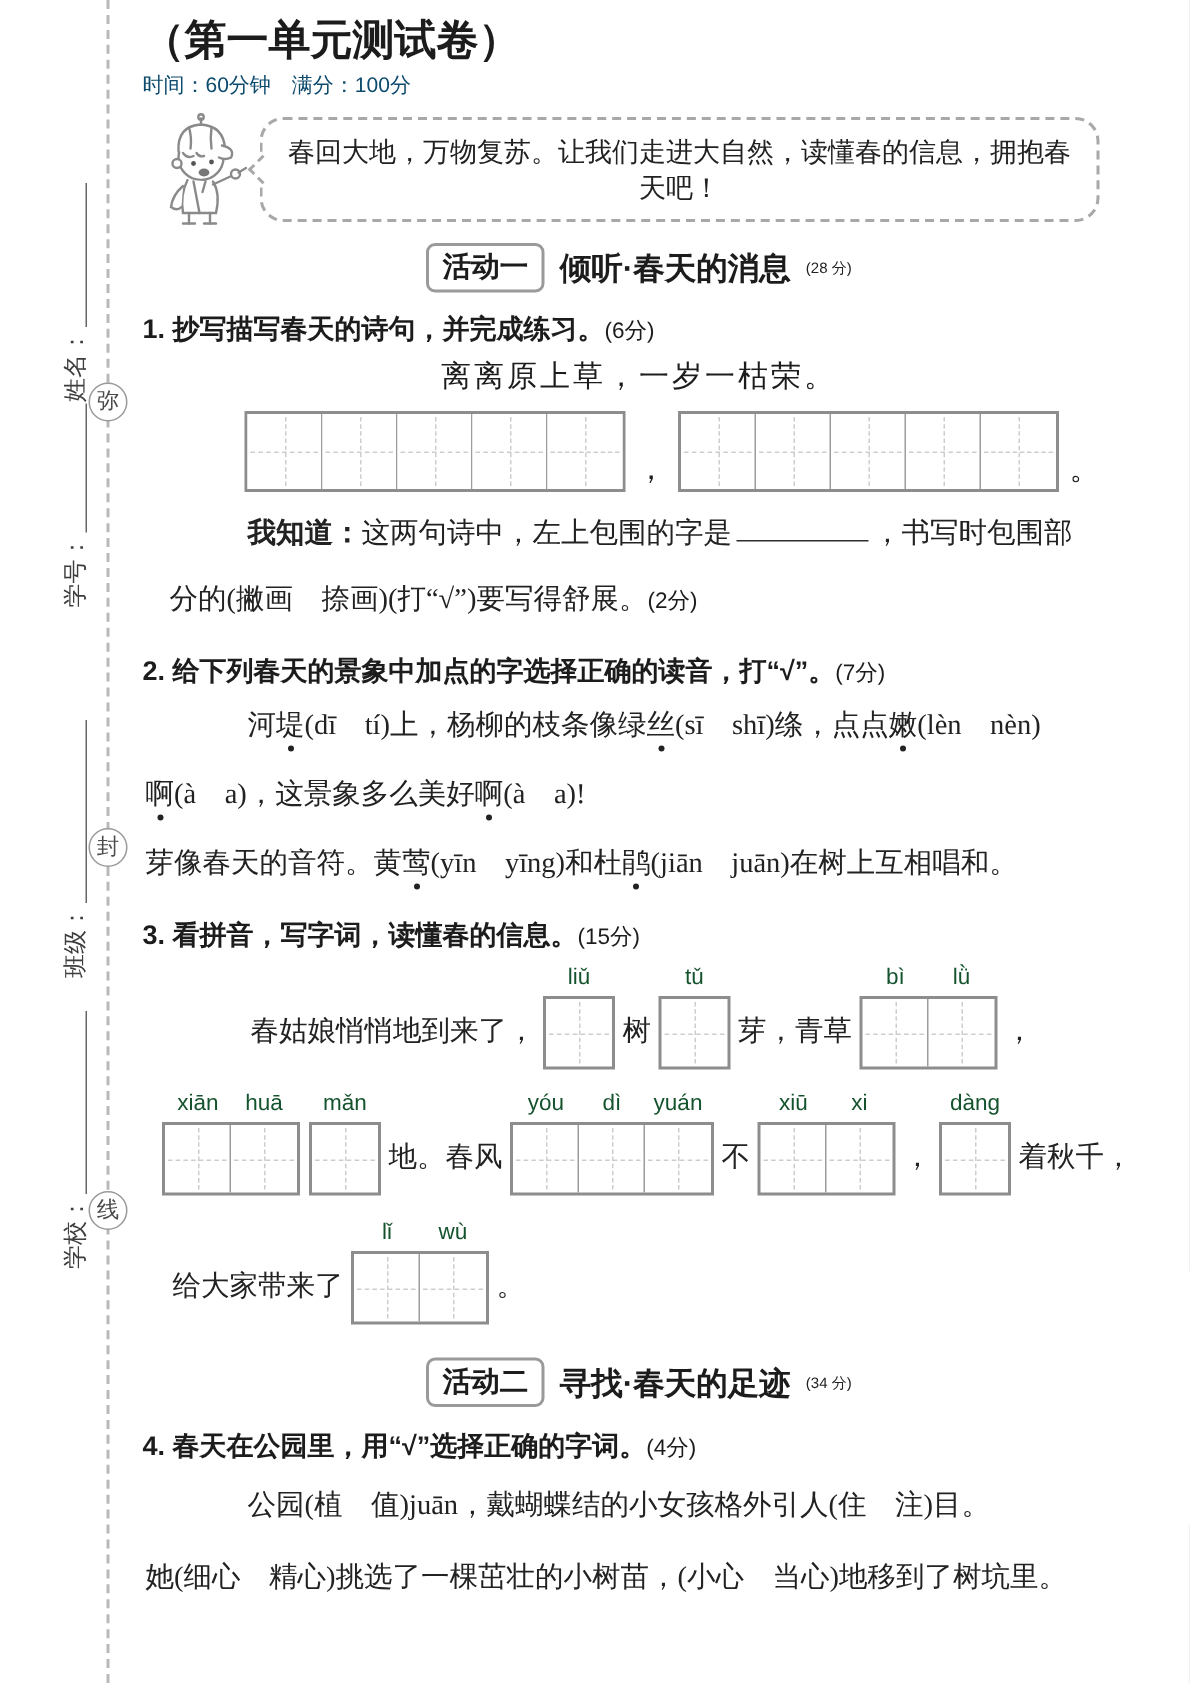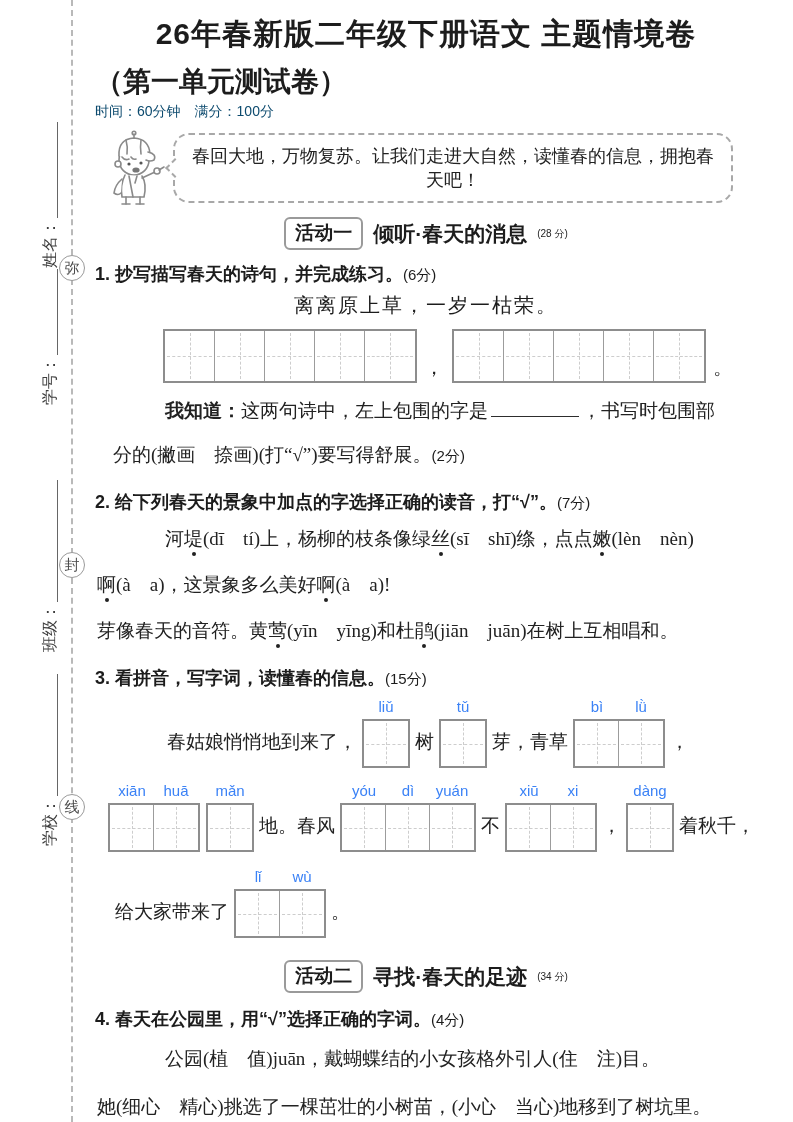--- a/index.html
+++ b/index.html
@@ -67,21 +67,21 @@
   .inline-score { font-family:"Liberation Sans", sans-serif; font-size:15px; color:#1c1c1c; }
   .dotted { position:relative; }
   .dotted::after { content:""; position:absolute; left:50%; bottom:-7px; transform:translateX(-50%);
                    width:4px; height:4px; border-radius:50%; background:#222; }
 
   
   .pyline { display:flex; align-items:flex-end; font-family:"Liberation Serif", serif; font-size:19px; color:#222; }
   .q3l-1 { margin:8px 0 0 70px; } .q3l-2 { margin:14px 0 0 10px; } .q3l-3 { margin:16px 0 0 18px; }
   .pyline .txt { padding:0 2px 13px; white-space:nowrap; }
   .boxgroup { display:inline-flex; flex-direction:column; align-items:center; margin:0 3px; }
-  .pyrow { display:flex; height:21px; font-family:"Liberation Sans", sans-serif; font-size:15px; color:#3b82f6; }
+  .pyrow { display:flex; height:21px; font-family:"Liberation Sans", sans-serif; font-size:15px; color:#14532d; }
   .pyrow .py { width:44px; text-align:center; }
   .boxes { display:flex; border:2px solid #8d8d8d; background:#fff; }
   .wbox { width:44px; height:45px; border-right:1px solid #9c9c9c; position:relative; }
   .wbox:last-child { border-right:none; }
 </style>
 </head>
 <body>
 
 <div class="page">
 
@@ -93,21 +93,20 @@
       <div class="v-label v-label-4"><span>学校：</span><span class="v-blank vb-4"></span></div>
     </div>
   <div id="seal-circles">
       <div class="seal-circle sc-1">弥</div>
       <div class="seal-circle sc-2">封</div>
       <div class="seal-circle sc-3">线</div>
     </div>
 
   <div class="content">
 
-    <div class="title">26年春新版二年级下册语文 主题情境卷</div>
     <div class="subtitle">（第一单元测试卷）</div>
     <div class="meta">时间：60分钟　满分：100分</div>
 
     <div class="intro">
       <svg class="mascot" viewBox="0 0 78 84" fill="none" stroke="#8a8a8a" stroke-width="1.6" stroke-linecap="round">
         <circle cx="39" cy="37" r="15" fill="#fff"></circle>
         <path d="M24 33 Q23 16 39 15 Q54 16 55 31 L55 35" fill="#fff"></path>
         <path d="M39 15 L39 11"></path>
           <circle cx="39" cy="10" r="1.8"></circle>
         <path d="M31 17 Q33 24 32 31"></path>

